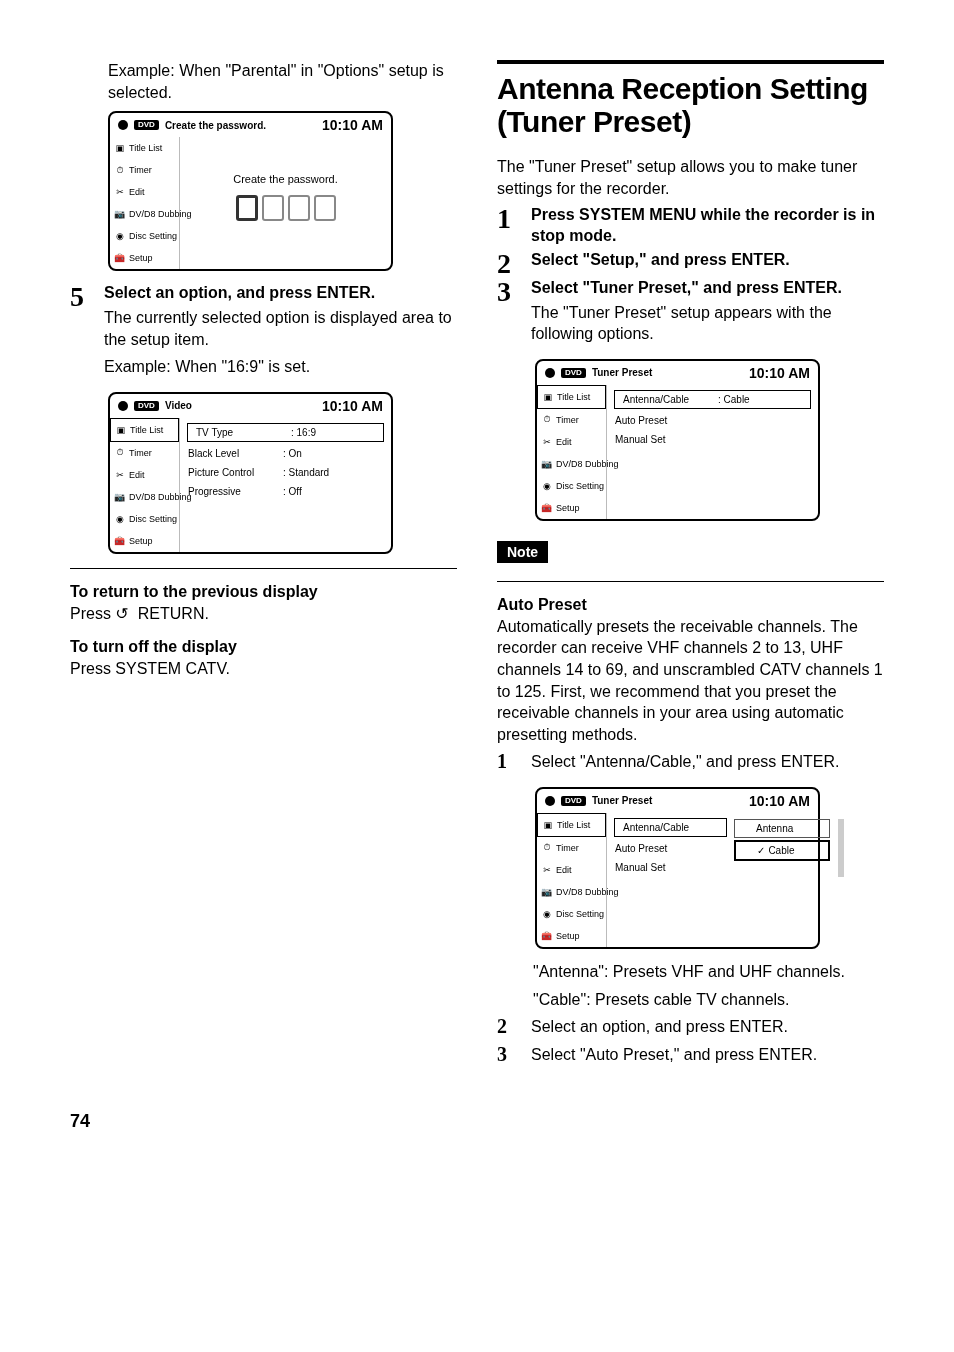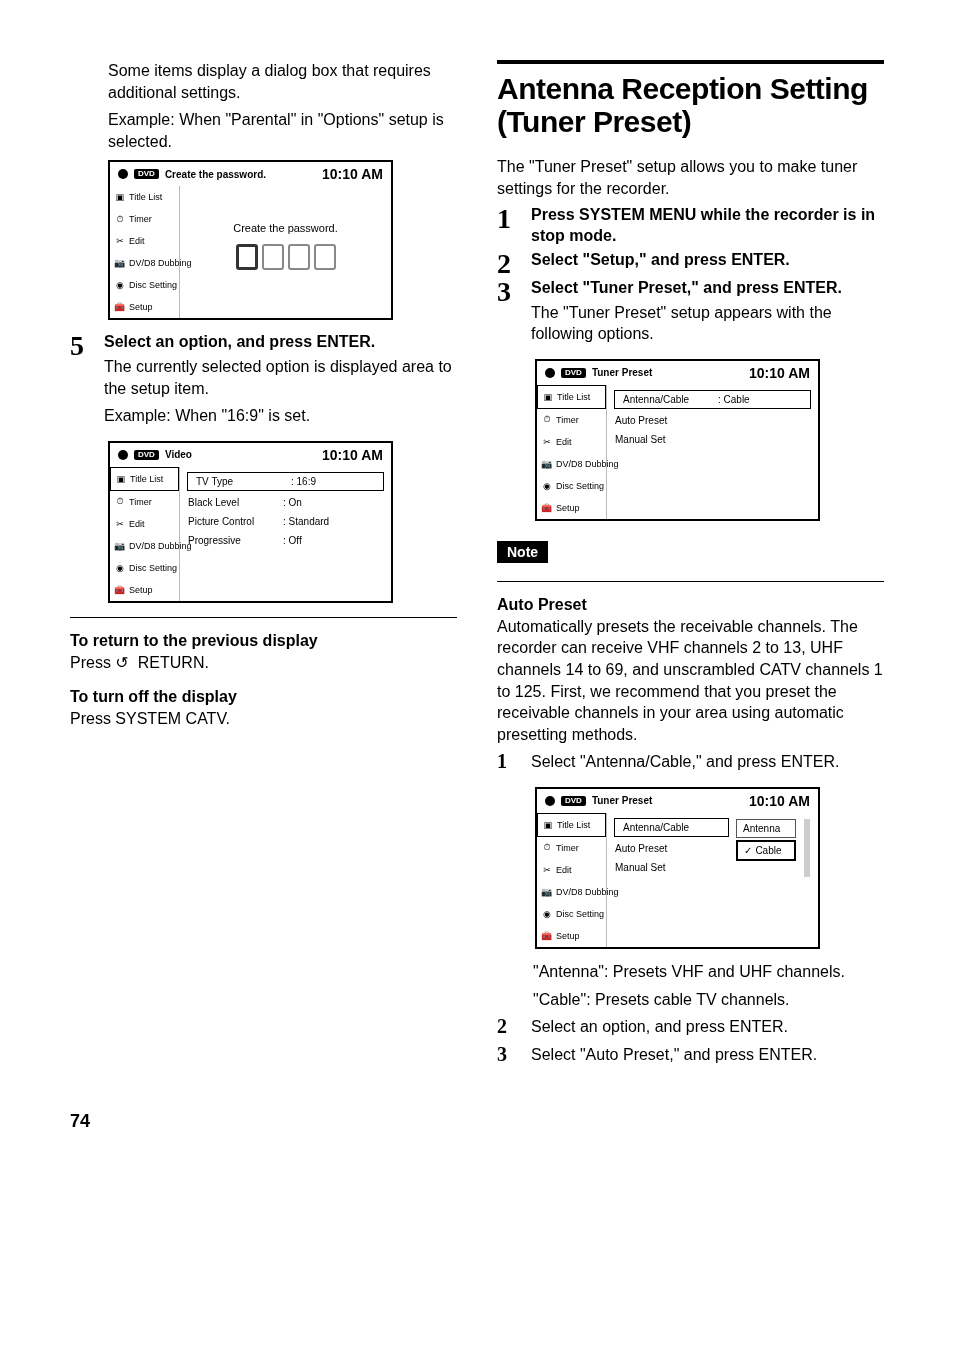--- a/index.html
+++ b/index.html
@@ -18,21 +18,21 @@
       flex: 1;
       min-width: 0;
     }
     .body-text {
       font-size: 16px;
       line-height: 1.35;
       margin-bottom: 6px;
     }
     .screenshot {
       border: 2px solid #000;
-      border-radius: 0;
+      border-radius: 8px;
       width: 285px;
       margin: 8px 0 12px 38px;
       font-size: 11px;
     }
     .ss-header {
       display: flex;
       align-items: center;
       padding: 4px 8px;
       gap: 6px;
     }
@@ -127,23 +127,23 @@
     .ss-row-value {
       flex: 1;
     }
     .ss-options {
       display: flex;
       flex-direction: column;
       gap: 2px;
     }
     .ss-option {
       border: 1px solid #555;
-      padding: 3px 6px;
+      padding: 3px 21px;
       font-size: 10px;
-      width: 60px;
+      width: 96px;
     }
     .ss-option.selected {
       border: 2px solid #000;
     }
     .check {
       margin-right: 3px;
     }
     .step {
       display: flex;
       align-items: flex-start;
@@ -222,21 +222,20 @@
       width: 18px;
     }
   </style>
 </head>
 <body>
 
 <div class="two-col">
 
   <div class="col">
     <div style="padding-left: 38px;">
-      <p class="body-text">Some items display a dialog box that requires additional settings.</p>
       <p class="body-text">Example: When "Parental" in "Options" setup is selected.</p>
     </div>
 
     <div class="screenshot">
       <div class="ss-header">
         <span class="rec-dot"></span>
         <span class="dvd-badge">DVD</span>
         <span class="ss-title">Create the password.</span>
         <span class="ss-time">10:10 AM</span>
       </div>

